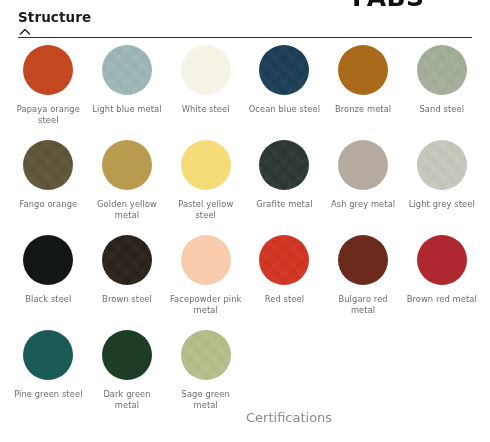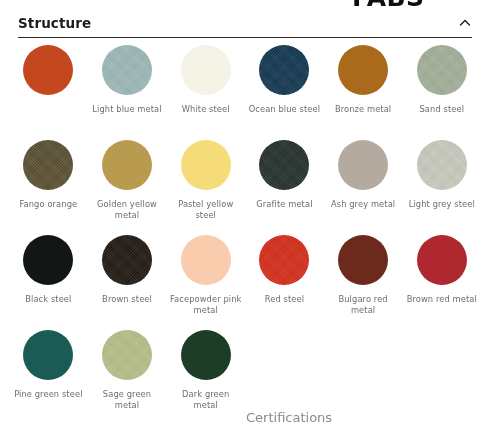--- a/index.html
+++ b/index.html
@@ -37,24 +37,24 @@
   }
 
   
   .section-header {
     position: absolute;
     left: 0;
     top: 9px;
     width: 490px;
     height: 28px;
     display: flex;
-    align-items: center;
     padding: 0 18px 0 18px;
     box-sizing: border-box;
     cursor: pointer;
+    flex-direction: column;
   }
   .section-title {
     font-size: 13.5px;
     font-weight: 700;
     color: #1d1d1b;
     letter-spacing: 0.1px;
     flex: 1 1 auto;
     font-family: "DejaVu Sans", sans-serif;
   }
   .chevron {
@@ -146,20 +146,21 @@
     <svg class="chevron" viewBox="0 0 14 14" aria-hidden="true">
       <polyline points="2.5,9 7,4.5 11.5,9" fill="none" stroke="#1d1d1b" stroke-width="1.4" stroke-linecap="round" stroke-linejoin="round"></polyline>
     </svg>
   </span>
 </div>
 <div class="divider"></div>
 
 <div class="grid" id="swatch-grid">
     <div class="swatch">
       <div class="disc" style="background: rgb(195, 72, 31);"></div>
+      <div class="swatch-label">Papaya orange steel</div>
     </div>
     <div class="swatch">
       <div class="disc grain" style="background: rgb(157, 184, 184);"></div>
       <div class="swatch-label">Light blue metal</div>
     </div>
     <div class="swatch">
       <div class="disc" style="background: rgb(244, 243, 230);"></div>
       <div class="swatch-label">White steel</div>
     </div>
     <div class="swatch">
@@ -220,22 +221,22 @@
     </div>
     <div class="swatch">
       <div class="disc" style="background: rgb(175, 39, 47);"></div>
       <div class="swatch-label">Brown red metal</div>
     </div>
     <div class="swatch">
       <div class="disc" style="background: rgb(26, 91, 85);"></div>
       <div class="swatch-label">Pine green steel</div>
     </div>
     <div class="swatch">
+      <div class="disc" style="background: rgb(30, 61, 38);"></div>
+      <div class="swatch-label">Dark green metal</div>
+    </div>
+    <div class="swatch">
       <div class="disc grain" style="background: rgb(182, 191, 138);"></div>
       <div class="swatch-label">Sage green metal</div>
     </div>
-    <div class="swatch">
-      <div class="disc" style="background: rgb(30, 61, 38);"></div>
-      <div class="swatch-label">Dark green metal</div>
-    </div>
   </div>
 
 <div class="certifications">Certifications</div>
 
 </body></html>

